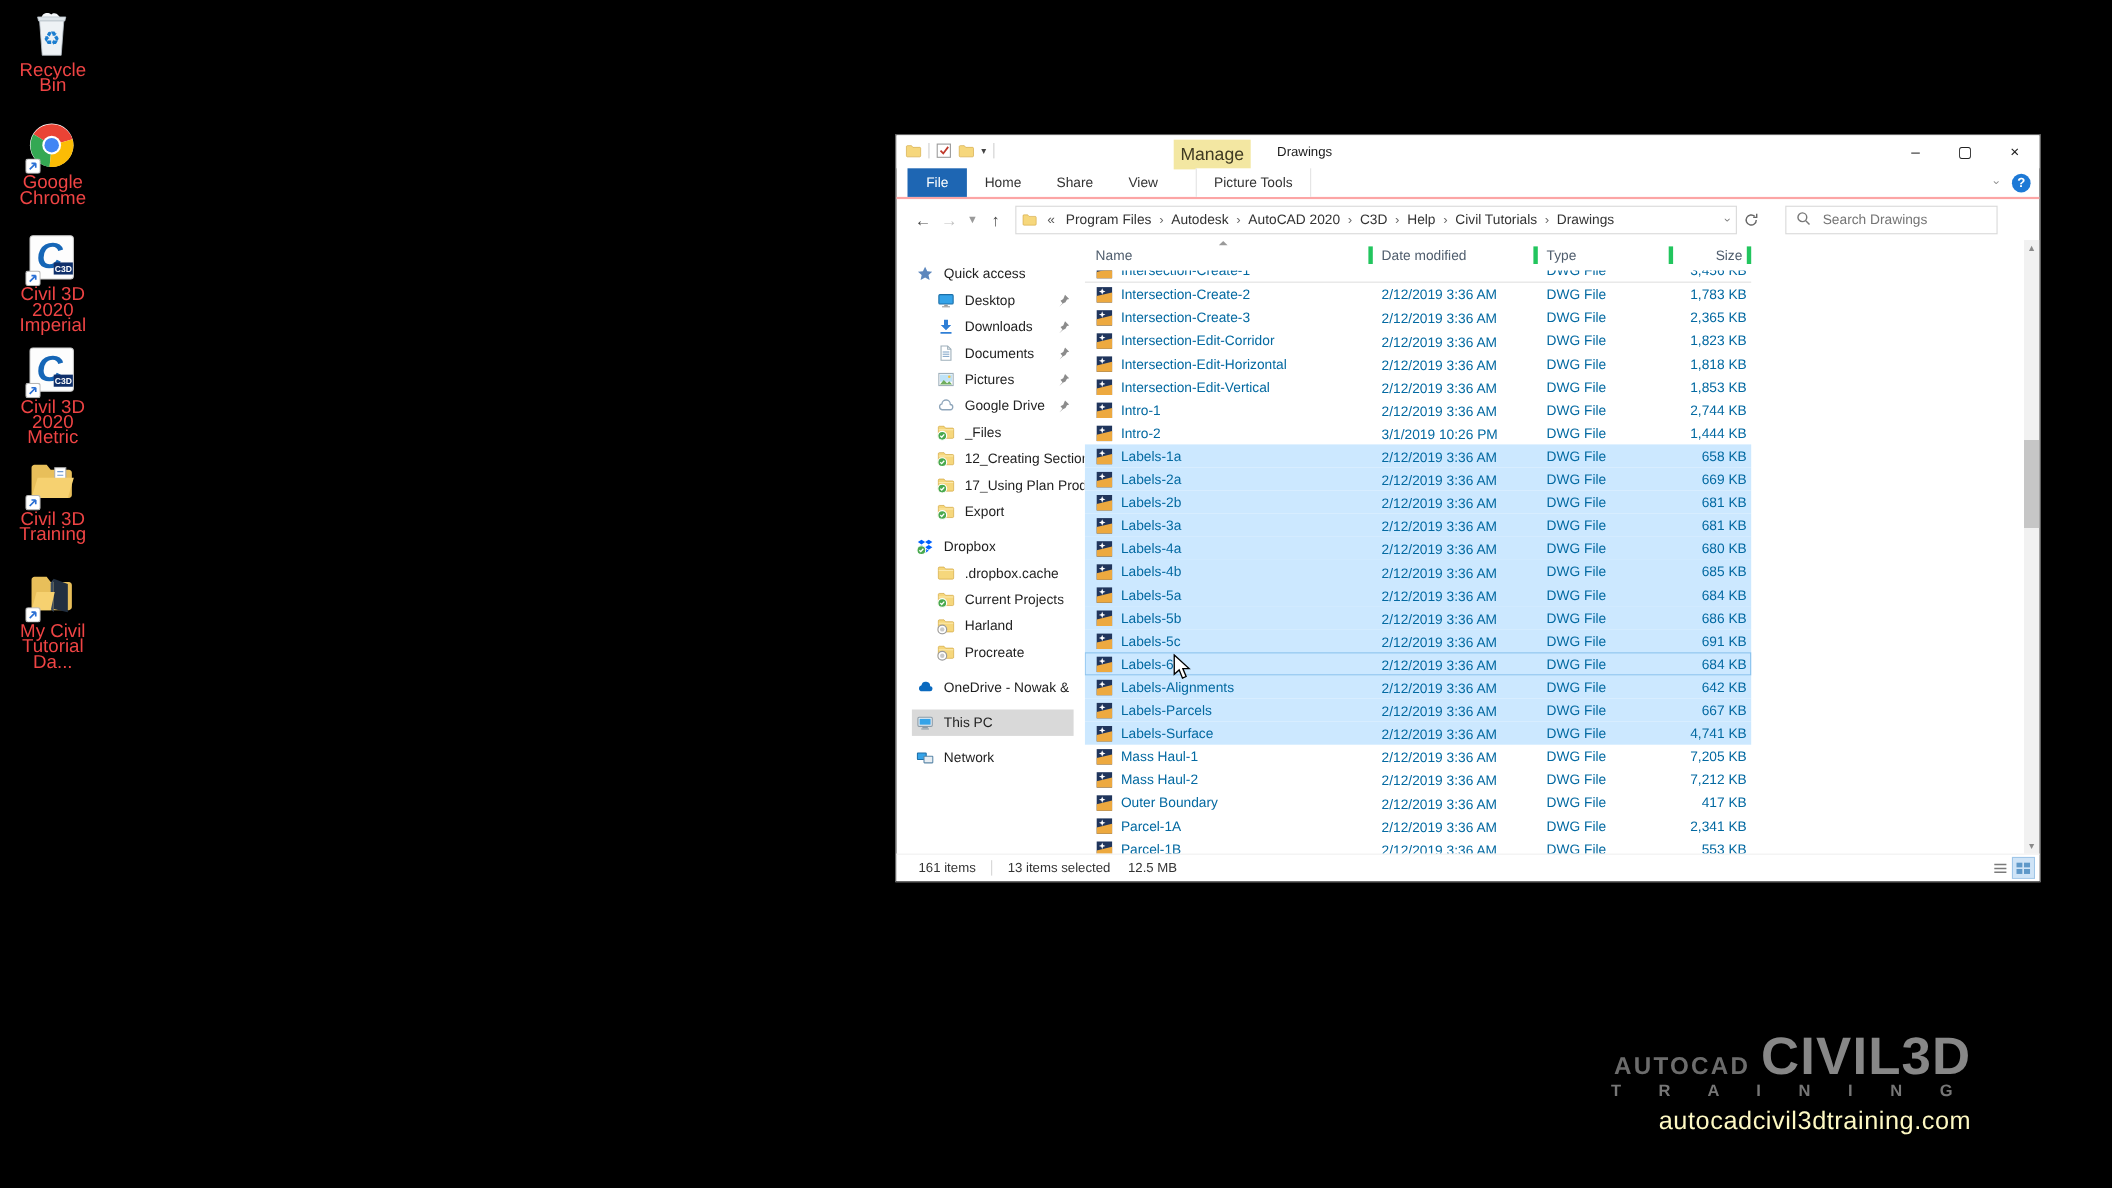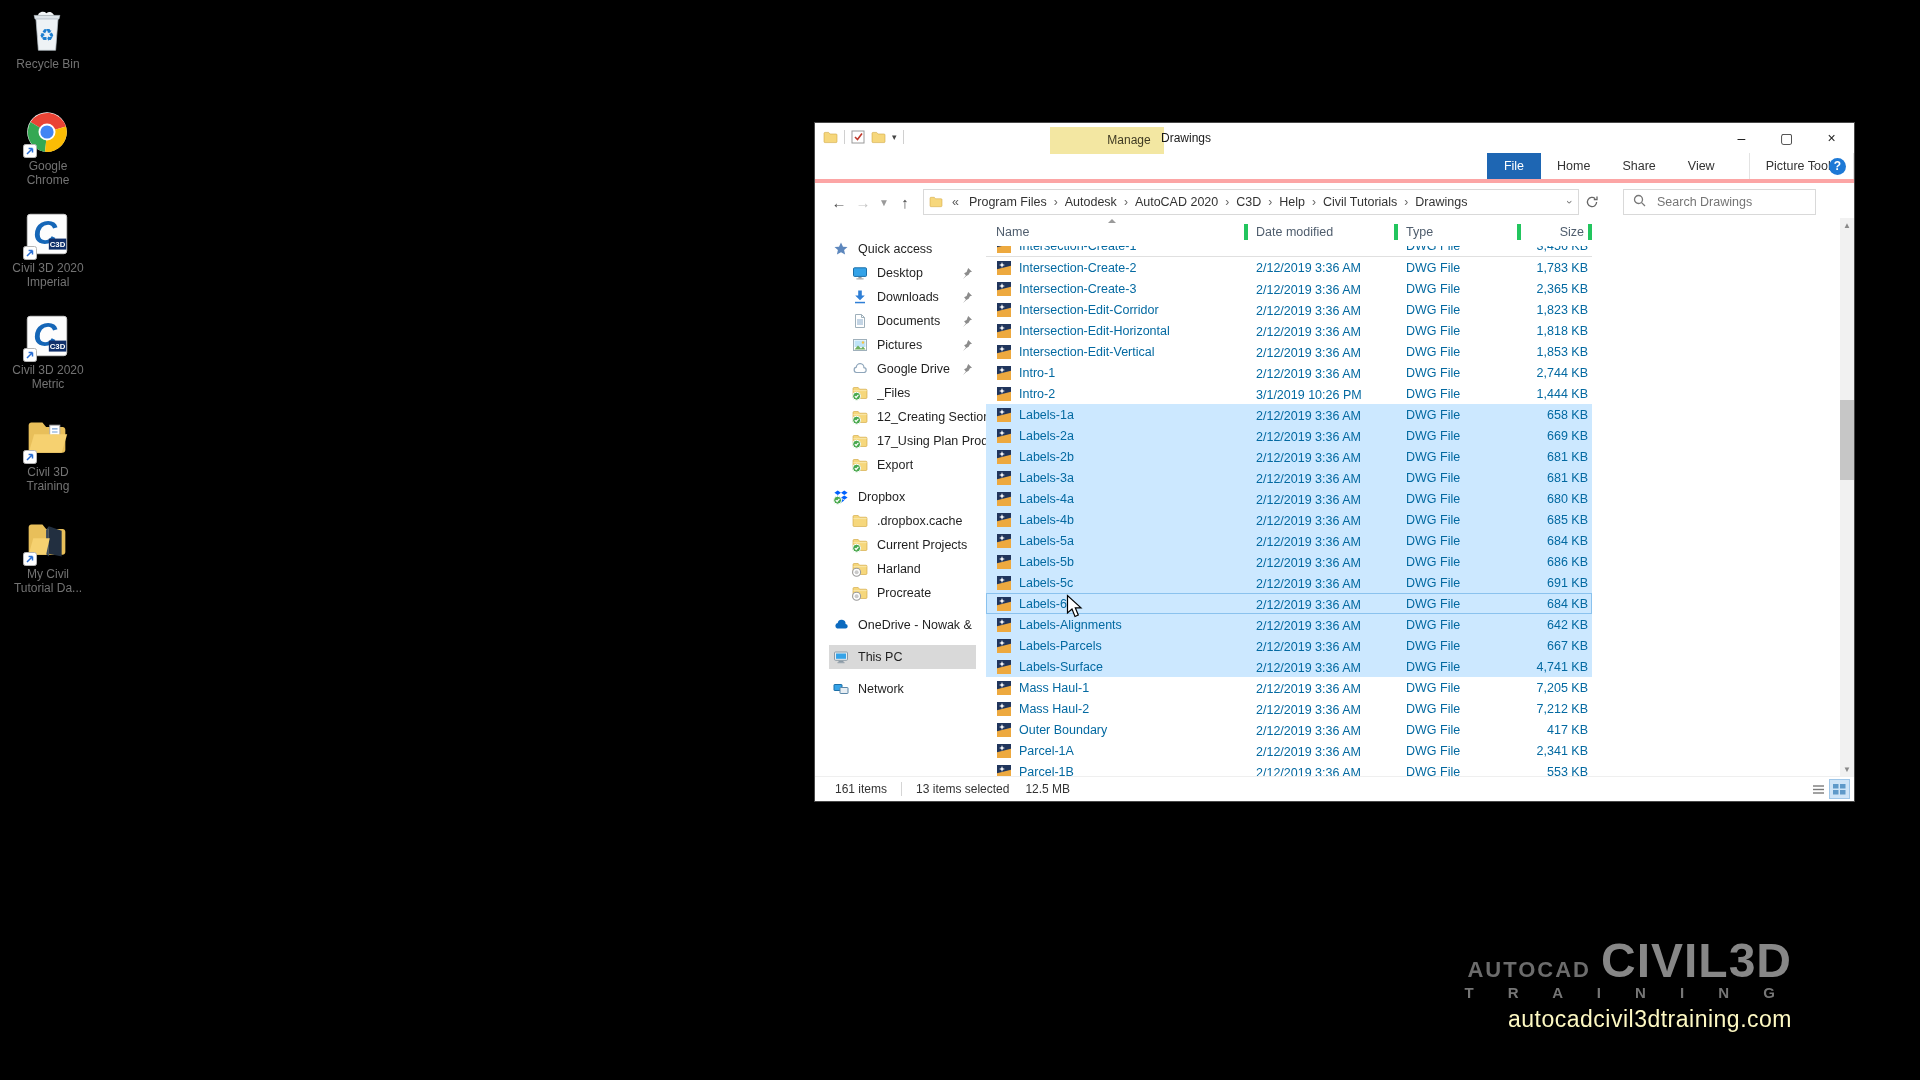--- a/index.html
+++ b/index.html
@@ -5,46 +5,46 @@
   html,body{margin:0;padding:0;background:#000;}
   .stage{position:relative;width:1920px;height:1080px;background:#000;overflow:hidden;
          font-family:"Liberation Sans",sans-serif;-webkit-font-smoothing:antialiased;}
 
   
   .d-icons{position:absolute;left:6px;top:8px;width:84px;display:flex;flex-direction:column;gap:14px;}
   .d-icon{height:88px;text-align:center;cursor:default;}
   .d-img{width:46px;height:46px;margin:0 auto;position:relative;}
   .d-img svg{display:block;}
   .sc{position:absolute;left:-2px;bottom:-2px;width:14px;height:14px;}
-  .d-label{color:#737373;font-size:12px;line-height:14px;max-width:78px;margin:3px auto 0;
+  .d-label{color:#ef4444;font-size:17px;line-height:14px;max-width:78px;margin:3px auto 0;
            text-shadow:1px 1px 2px #000,0 0 3px #000;text-align:center;}
 
   
   .watermark{position:absolute;top:940px;right:128px;text-align:right;user-select:none;}
   .wm1{display:flex;align-items:baseline;justify-content:flex-end;gap:10px;}
   .wm-autocad{font-size:22px;font-weight:bold;letter-spacing:2px;color:#6c6c6c;}
   .wm-civil{font-size:48px;font-weight:bold;color:#878787;line-height:42px;letter-spacing:1px;}
   .wm2{font-size:15px;font-weight:bold;letter-spacing:15px;color:#767676;margin-top:1px;margin-right:2px;}
   .wm3{font-size:23px;color:#fef9c3;margin-top:5px;letter-spacing:.5px;}
 
   
   .window{position:absolute;left:814px;top:122px;width:1041px;height:680px;background:#fff;
           border:1px solid #484848;box-sizing:border-box;font-size:12.5px;color:#222;}
   .titlebar{position:relative;height:30px;background:#fff;}
   .qat{position:absolute;left:8px;top:7px;display:flex;align-items:center;gap:6px;}
   .qat .divider{width:1px;height:14px;background:#d0d0d0;}
   .qat-folder svg,.qat-props svg{display:block;}
   .qat-drop{font-size:9px;color:#444;line-height:10px;}
-  .manage-tab{position:absolute;left:235px;top:4px;width:70px;height:27px;background:#f3e7a2;
-              text-align:center;line-height:27px;font-size:12px;color:#3f3a22;padding-left:44px;}
+  .manage-tab{position:absolute;left:252px;top:4px;width:70px;height:27px;background:#f3e7a2;
+              text-align:center;line-height:27px;font-size:16px;color:#3f3a22;}
   .win-title{position:absolute;left:346px;top:0;line-height:30px;font-size:12px;color:#1a1a1a;}
   .win-btns{position:absolute;right:0;top:0;display:flex;}
   .win-btn{width:45px;height:30px;text-align:center;line-height:30px;font-size:14px;color:#222;}
 
-  .tabsrow{position:relative;height:26px;border-bottom:4px solid #fca5a5;display:flex;align-items:stretch;padding-left:10px;justify-content:flex-end;}
+  .tabsrow{position:relative;height:26px;border-bottom:2px solid #fca5a5;display:flex;align-items:stretch;padding-left:10px;}
   .tab{line-height:26px;padding:0 16px;color:#333;}
   .tab.file{background:#1e66b3;color:#fff;padding:0 17px;}
   .tab.contextual{margin-left:18px;border-left:1px solid #e3e3e3;border-right:1px solid #e3e3e3;background:#fff;}
   .ribbon-right{position:absolute;right:8px;top:0;height:26px;display:flex;align-items:center;gap:12px;}
   .collapse-chev{color:#888;font-size:11px;transform:rotate(90deg);display:inline-block;}
   .help-btn{width:17px;height:17px;border-radius:50%;background:#1d79d6;color:#fff;font-weight:bold;
             font-size:12px;line-height:17px;text-align:center;}
 
   .addressrow{height:38px;display:flex;align-items:center;padding:0 12px;}
   .navbtn{width:24px;text-align:center;font-size:15px;color:#4a4a4a;}

